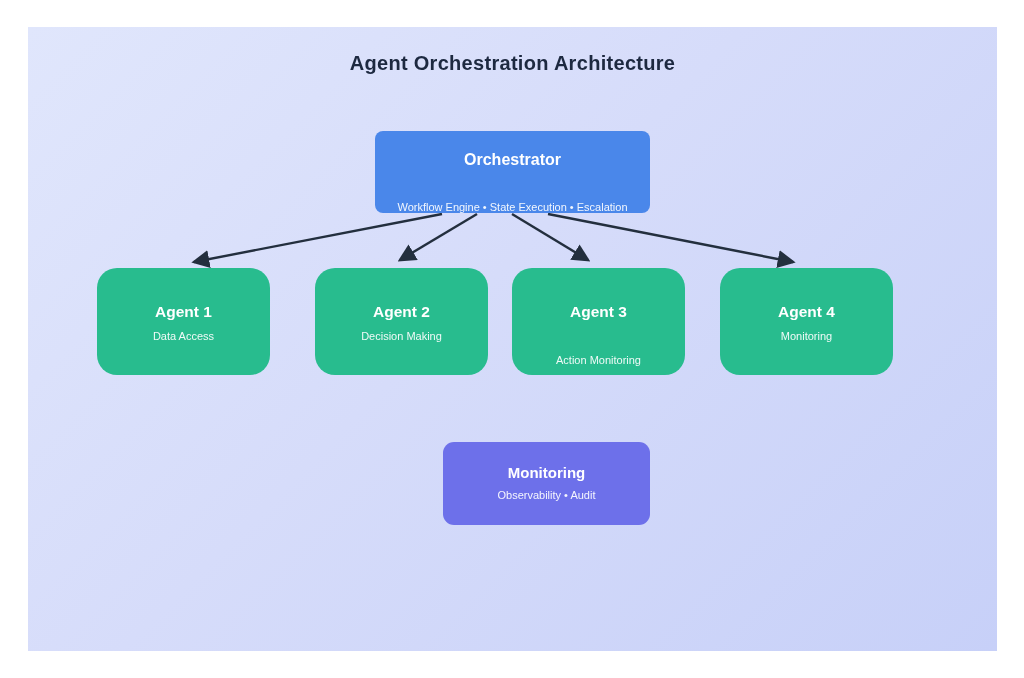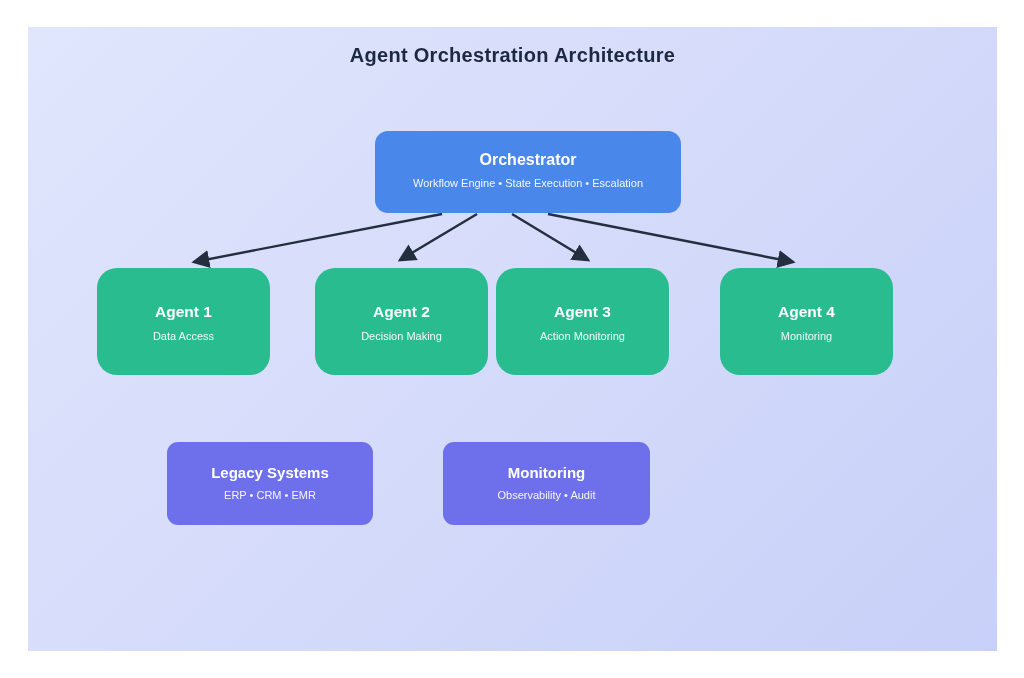--- a/index.html
+++ b/index.html
@@ -23,21 +23,21 @@
     top: 27px;
     width: 969px;
     height: 624px;
     background: linear-gradient(135deg, #e0e6fc 0%, #d6dcfa 45%, #c7d0f8 100%);
   }
   .diagram-title {
     position: absolute;
     left: 0;
     right: 0;
     top: 44px;
-    margin: 0;
+    margin: 8px;
     text-align: center;
     font-size: 20px;
     font-weight: bold;
     letter-spacing: 0.3px;
     color: #1d2940;
   }
   .arrow-layer {
     position: absolute;
     left: 0;
     top: 0;
@@ -59,41 +59,42 @@
     line-height: 1;
   }
   .node .node-subtitle {
     font-size: 11px;
     line-height: 1;
     color: rgba(255, 255, 255, 0.93);
   }
   .node--orchestrator {
     left: 375px;
     top: 131px;
-    width: 306px;
+    width: 275px;
     height: 82px;
     background: #4a87ea;
-    border-radius: 13px;
+    border-radius: 8px;
     padding-top: 21px;
+    justify-content: space-between;
   }
   .node--orchestrator .node-title { font-size: 16px; }
   .node--orchestrator .node-subtitle { margin-top: 10px; }
   .node--agent {
     top: 268px;
     width: 173px;
     height: 107px;
     background: #28bc8e;
     border-radius: 20px;
     padding-top: 36px;
   }
   .node--agent .node-title { font-size: 15.5px; }
   .node--agent .node-subtitle { margin-top: 11px; }
   .node--agent-1 { left: 97px; }
   .node--agent-2 { left: 315px; }
-  .node--agent-3 { left: 496px; }
+  .node--agent-3 { left: 512px; gap: 24px; }
   .node--agent-4 { left: 720px; }
   .node--support {
     top: 442px;
     height: 83px;
     background: #6d70ea;
     border-radius: 11px;
     padding-top: 23px;
   }
   .node--support .node-title { font-size: 15px; }
   .node--support .node-subtitle { margin-top: 10px; }
@@ -140,23 +141,19 @@
   <div class="node node--agent node--agent-3">
     <div class="node-title">Agent 3</div>
     <div class="node-subtitle">Action Monitoring</div>
   </div>
 
   <div class="node node--agent node--agent-4">
     <div class="node-title">Agent 4</div>
     <div class="node-subtitle">Monitoring</div>
   </div>
 
-  <div class="node node--support node--support-legacy">
-    <div class="node-title">Legacy Systems</div>
-    <div class="node-subtitle">ERP • CRM • EMR</div>
-  </div>
 
   <div class="node node--support node--support-monitoring">
     <div class="node-title">Monitoring</div>
     <div class="node-subtitle">Observability • Audit</div>
   </div>
 
 </div>
 
 </body></html>

